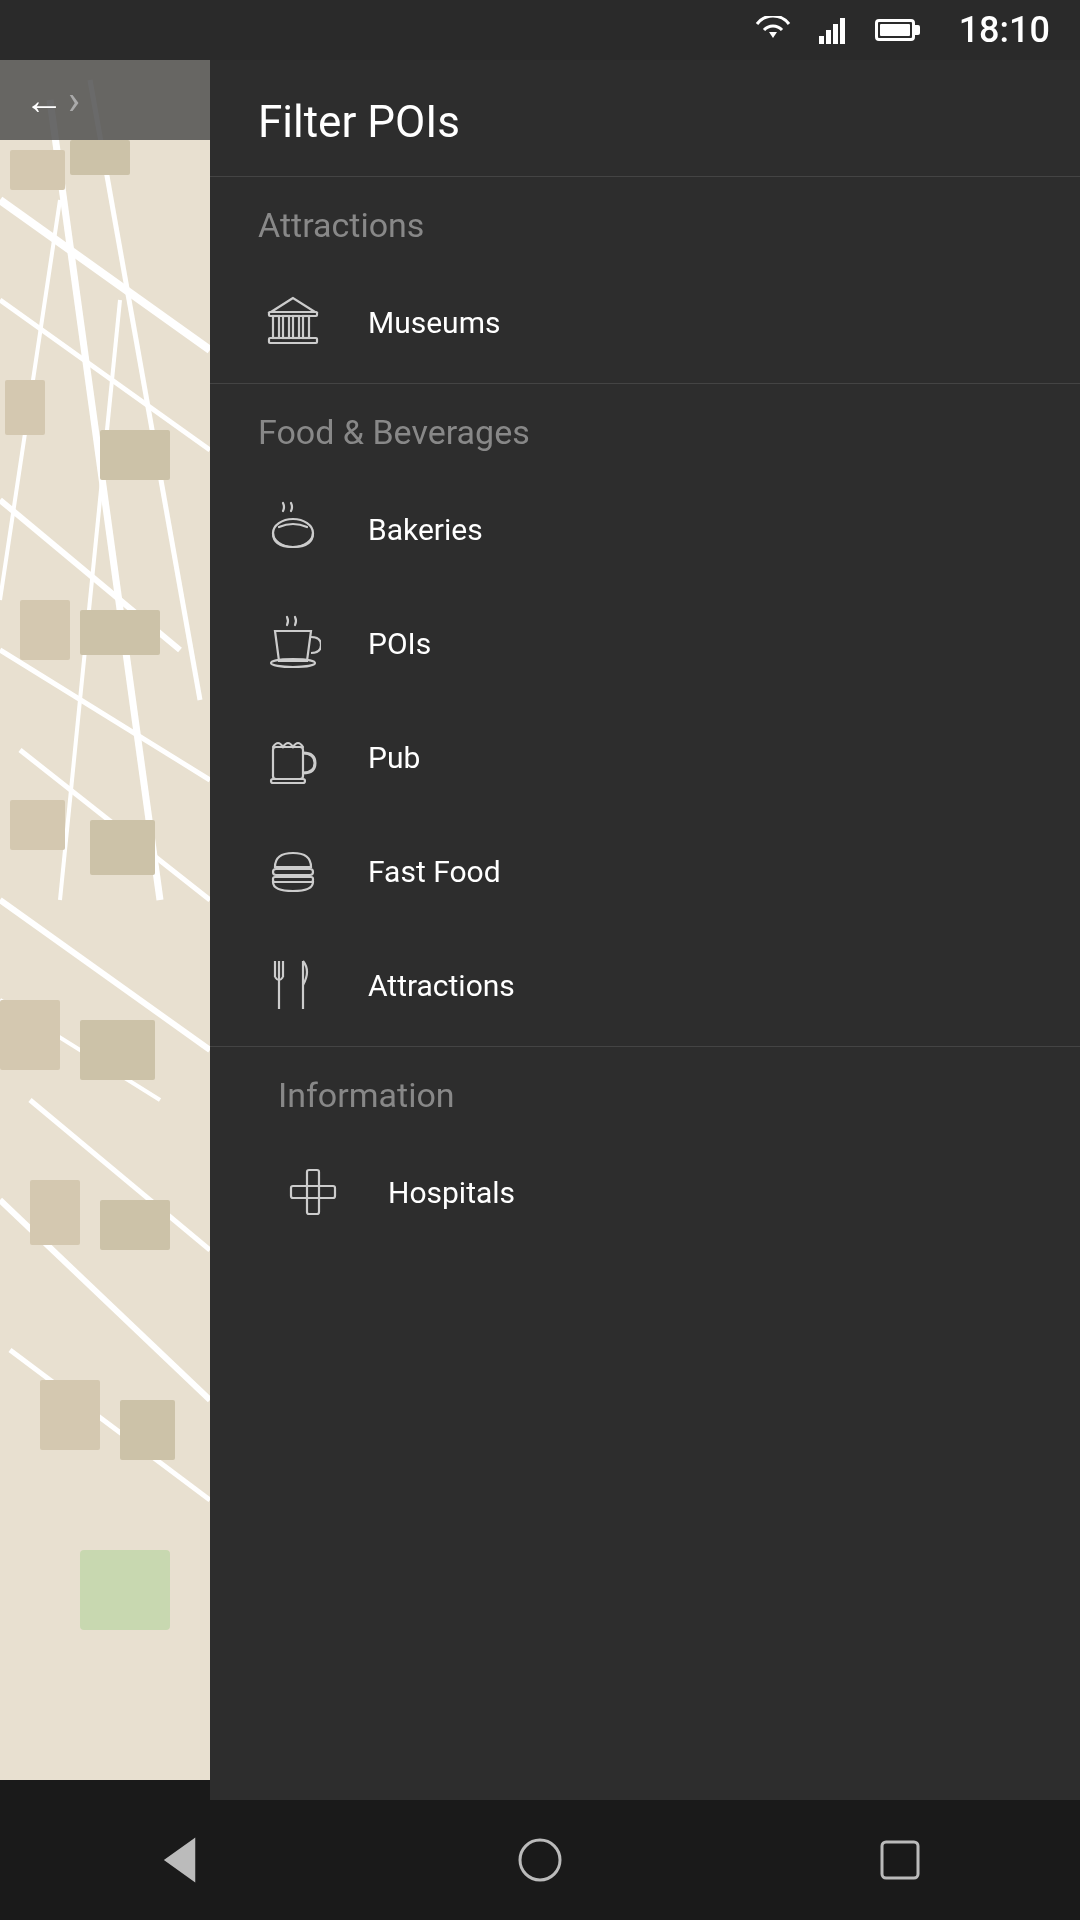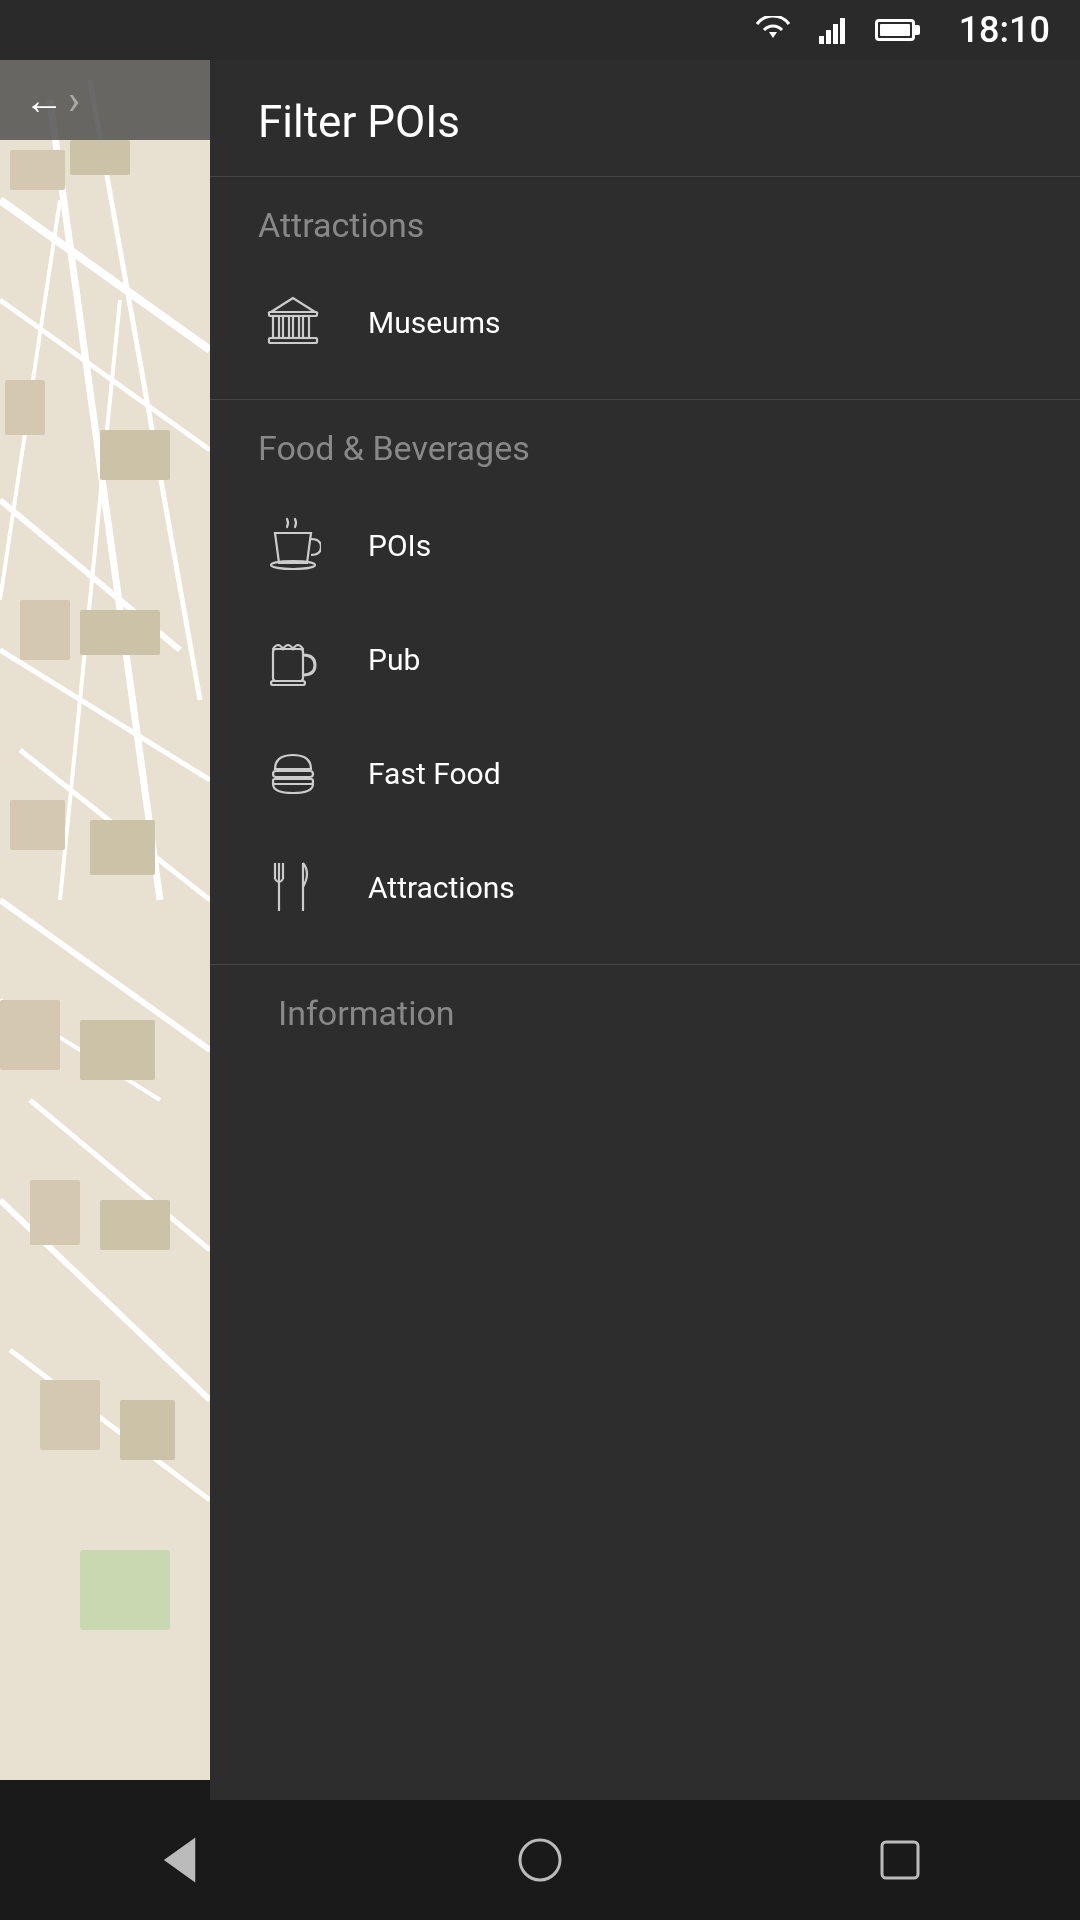--- a/index.html
+++ b/index.html
@@ -116,21 +116,21 @@
     }
     .drawer-title {
       color: white;
       font-size: 44px;
       font-weight: 400;
     }
 
     
     .category-section {
       border-bottom: 1px solid #444;
-      padding: 28px 0 20px 0;
+      padding: 28px 0 4px 0;
     }
     .category-label {
       color: #888;
       font-size: 34px;
       font-weight: 400;
       padding: 0 48px 20px 48px;
     }
 
     
     .poi-item {
@@ -283,20 +283,34 @@
           <rect x="38" y="22" width="6" height="22"></rect>
         </svg>
       </div>
       <span class="poi-label">Museums</span>
     </div>
   </div>
 
   <div class="category-section">
     <div class="category-label">Food &amp; Beverages</div>
 
+    <div class="poi-item">
+      <div class="poi-icon">
+        <svg viewBox="0 0 56 56" xmlns="http://www.w3.org/2000/svg">
+
+          <path d="M18 10 Q20 6 18 2" stroke-linecap="round"></path>
+          <path d="M26 10 Q28 6 26 2" stroke-linecap="round"></path>
+
+          <ellipse cx="28" cy="32" rx="20" ry="14"></ellipse>
+          <path d="M8 32 Q8 46 28 46 Q48 46 48 32"></path>
+          <path d="M14 26 Q28 20 42 26" stroke-linecap="round"></path>
+        </svg>
+      </div>
+      <span class="poi-label">Bakeries</span>
+    </div>
 
     <div class="poi-item">
       <div class="poi-icon">
         <svg viewBox="0 0 56 56" xmlns="http://www.w3.org/2000/svg">
 
           <path d="M22 10 Q24 6 22 2" stroke-linecap="round"></path>
           <path d="M30 10 Q32 6 30 2" stroke-linecap="round"></path>
 
           <path d="M10 16 L14 46 L42 46 L46 16 Z"></path>
           <path d="M46 22 Q56 22 56 30 Q56 38 46 38" fill="none"></path>
@@ -350,20 +364,30 @@
           <path d="M38 4 Q46 14 38 28"></path>
         </svg>
       </div>
       <span class="poi-label">Attractions</span>
     </div>
   </div>
 
   <div class="category-section" style="border-bottom: none; margin-left: 20px;">
     <div class="category-label">Information</div>
 
+    <div class="poi-item">
+      <div class="poi-icon">
+        <svg viewBox="0 0 56 56" xmlns="http://www.w3.org/2000/svg">
+
+          <rect x="22" y="6" width="12" height="44" rx="2"></rect>
+          <rect x="6" y="22" width="44" height="12" rx="2"></rect>
+        </svg>
+      </div>
+      <span class="poi-label">Hospitals</span>
+    </div>
   </div>
 </div>
 
 <div class="nav-bar">
   <div class="nav-btn">
     <svg viewBox="0 0 52 52" xmlns="http://www.w3.org/2000/svg">
       <polygon points="40,6 12,26 40,46" fill="#bbb"></polygon>
     </svg>
   </div>
   <div class="nav-btn">

